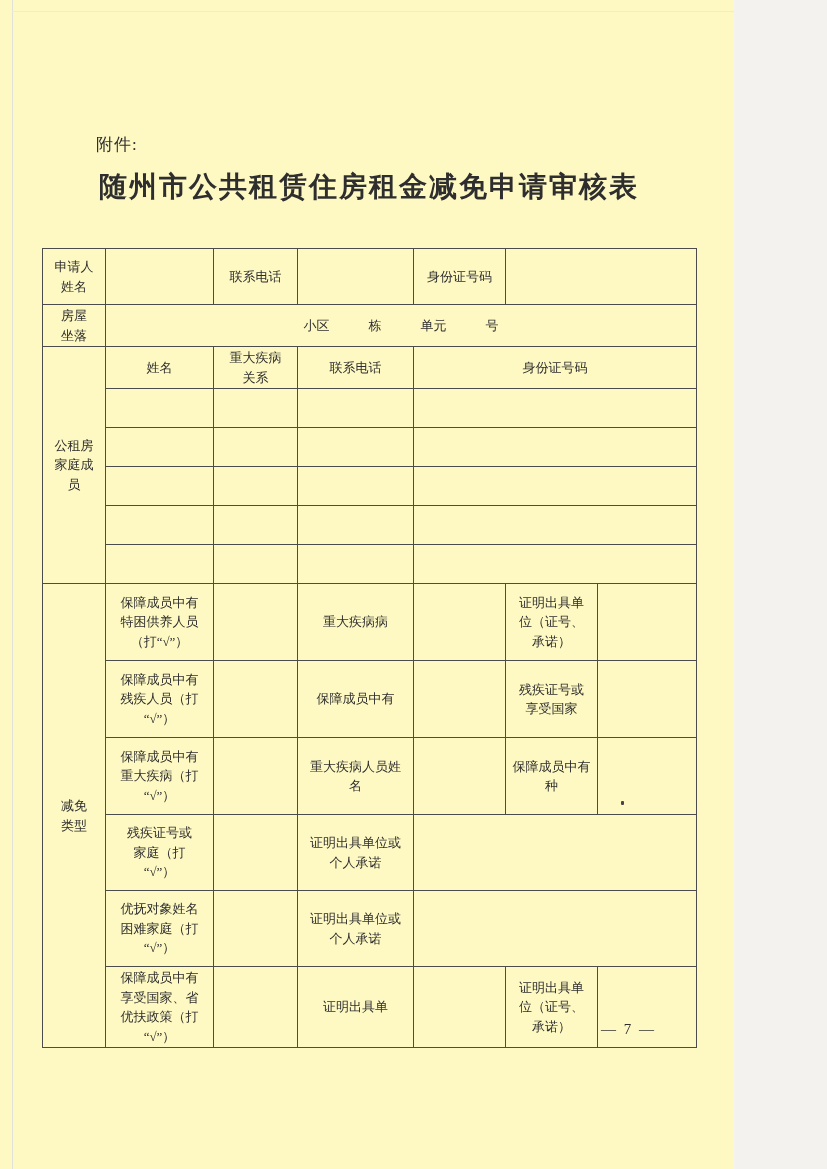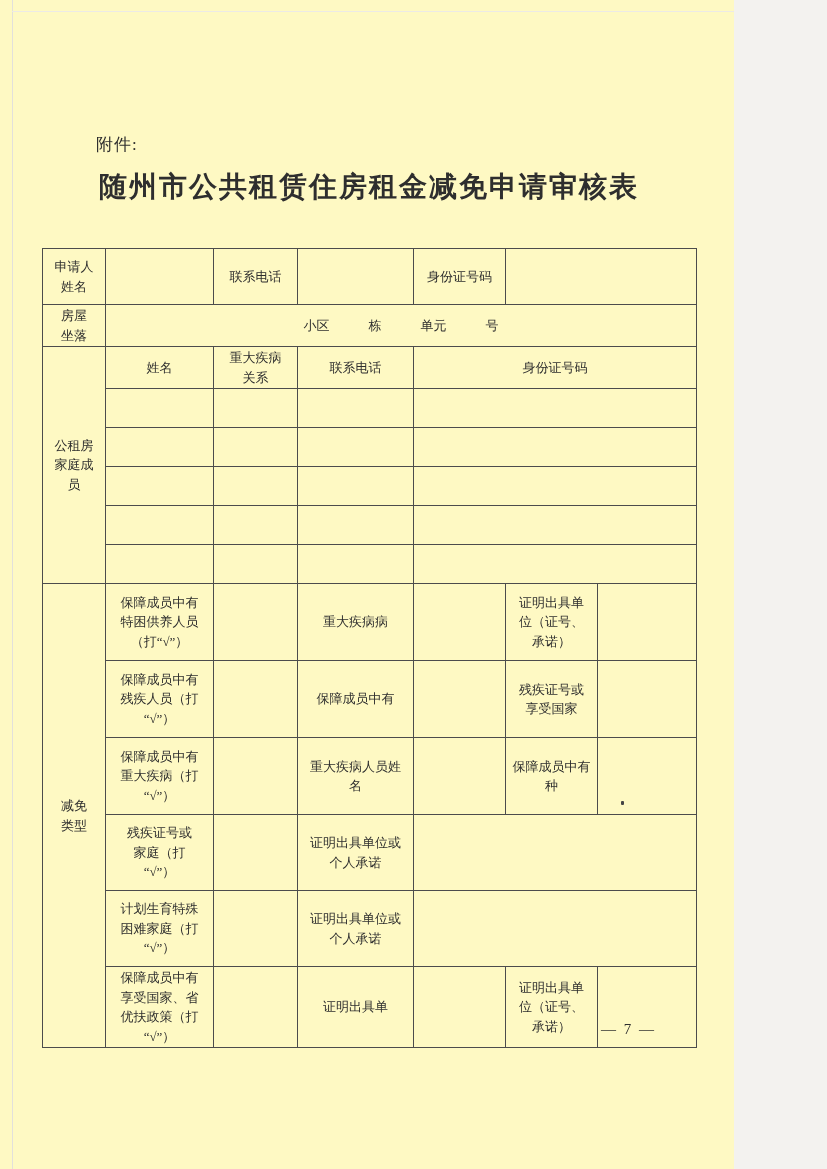--- a/index.html
+++ b/index.html
@@ -216,21 +216,21 @@
         <td>残疾证号或
 家庭（打
 “√”）</td>
         <td></td>
         <td>证明出具单位或
 个人承诺</td>
         <td colspan="3"></td>
       </tr>
 
       <tr class="r75">
-        <td>计划生育特殊
+        <td>优抚对象姓名
 困难家庭（打
 “√”）</td>
         <td></td>
         <td>证明出具单位或
 个人承诺</td>
         <td colspan="3"></td>
       </tr>
 
       <tr class="r80">
         <td>保障成员中有

